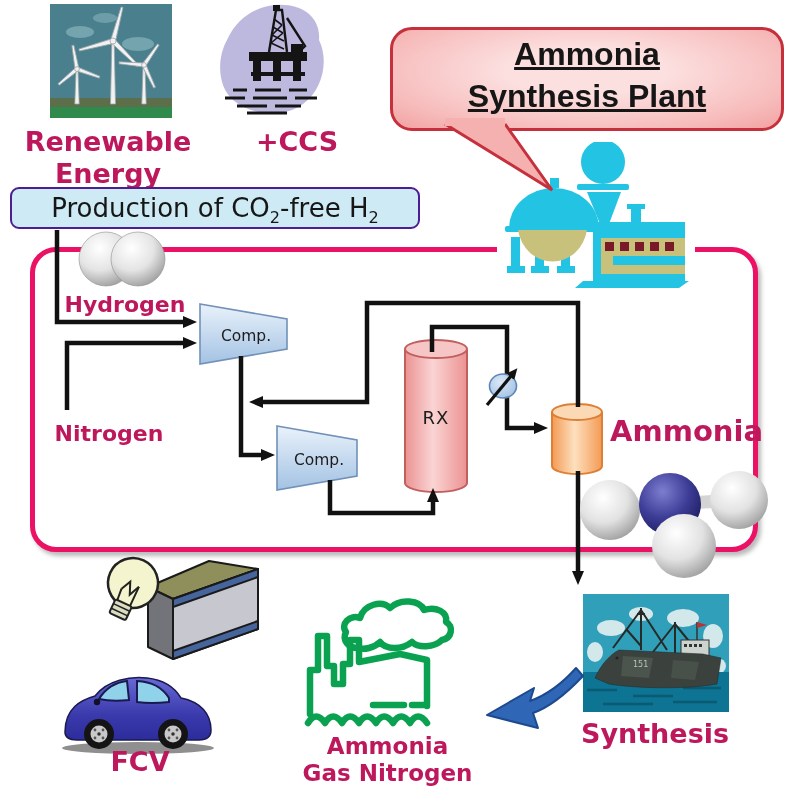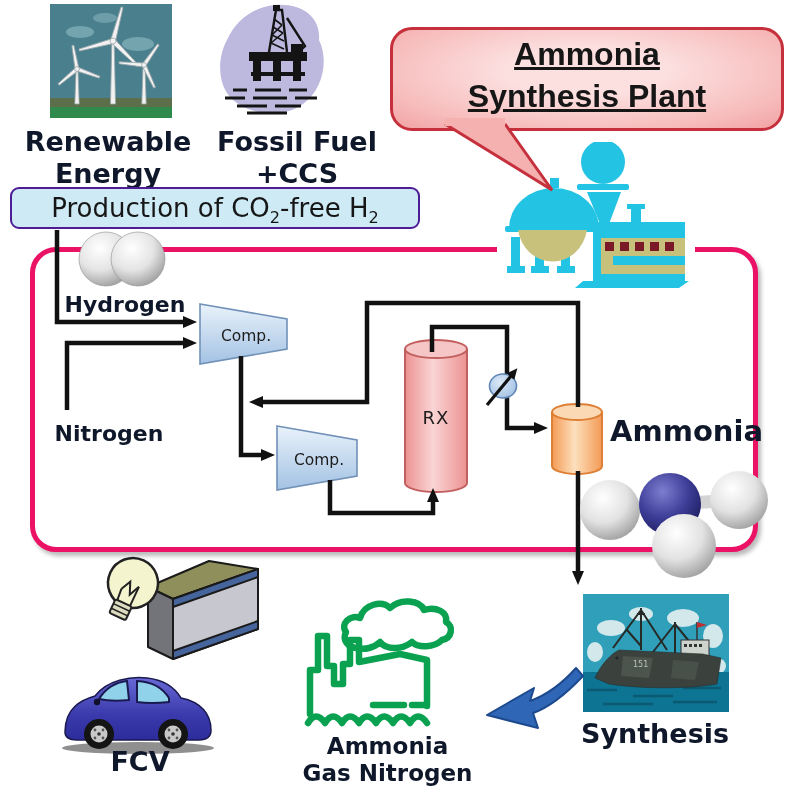--- a/index.html
+++ b/index.html
@@ -1,19 +1,19 @@
 <!DOCTYPE html>
 <html><head>
 <meta charset="utf-8">
 <style>
   html,body{margin:0;padding:0;background:#fff;}
   #canvas{position:relative;width:788px;height:788px;background:#fff;overflow:hidden;
           font-family:"DejaVu Sans",sans-serif;color:#161616;}
   .abs{position:absolute;}
-  .lbl{position:absolute;font-weight:bold;color:#0f172a;text-align:center;line-height:1.17;}
+  .lbl{position:absolute;font-weight:bold;color:#be185d;text-align:center;line-height:1.17;}
   #renewable-label{left:8px;top:126px;width:200px;font-size:27px;}
   #fossil-label{left:212px;top:126px;width:170px;font-size:27px;}
   #banner{left:10px;top:187px;width:406px;height:38px;background:#cdeaf5;
           border:2px solid #4c1d95;border-radius:9px;font-size:26px;font-weight:normal;
           text-align:center;line-height:38px;}
   #banner sub{font-size:0.62em;}
   #bubble{left:390px;top:27px;width:388px;height:94px;border:3px solid #c5303c;border-radius:22px;
           background:radial-gradient(ellipse at 50% 42%, #fcdfdf 30%, #f7bcbc 75%, #f2a2a2 100%);
           font-family:"Liberation Sans",sans-serif;font-size:32px;font-weight:bold;
           text-align:center;line-height:1.3;padding-top:4px;z-index:6;}
@@ -100,21 +100,20 @@
     <rect x="80" y="59" width="8" height="20" fill="#141414"></rect>
     <rect x="38" y="70" width="54" height="4" fill="#141414"></rect>
     <g stroke="#141414" stroke-width="3">
       <path d="M 20,88 h 14 M 42,88 h 26 M 76,88 h 18"></path>
       <path d="M 12,96 h 20 M 40,96 h 34 M 82,96 h 22"></path>
       <path d="M 24,104 h 30 M 62,104 h 26"></path>
       <path d="M 34,111 h 40"></path>
     </g>
   </svg>
   <div class="lbl" id="fossil-label">
-    <div>Fossil Fuel</div>
       <div>+CCS</div>
   </div>
 
   <div class="abs" id="banner">
     <span>Production of CO</span><sub>2</sub><span>-free H</span><sub>2</sub>
   </div>
 
   <div class="abs" id="pink-box"></div>
 
   <svg class="abs" id="flow" width="788" height="788" viewBox="0 0 788 788">

